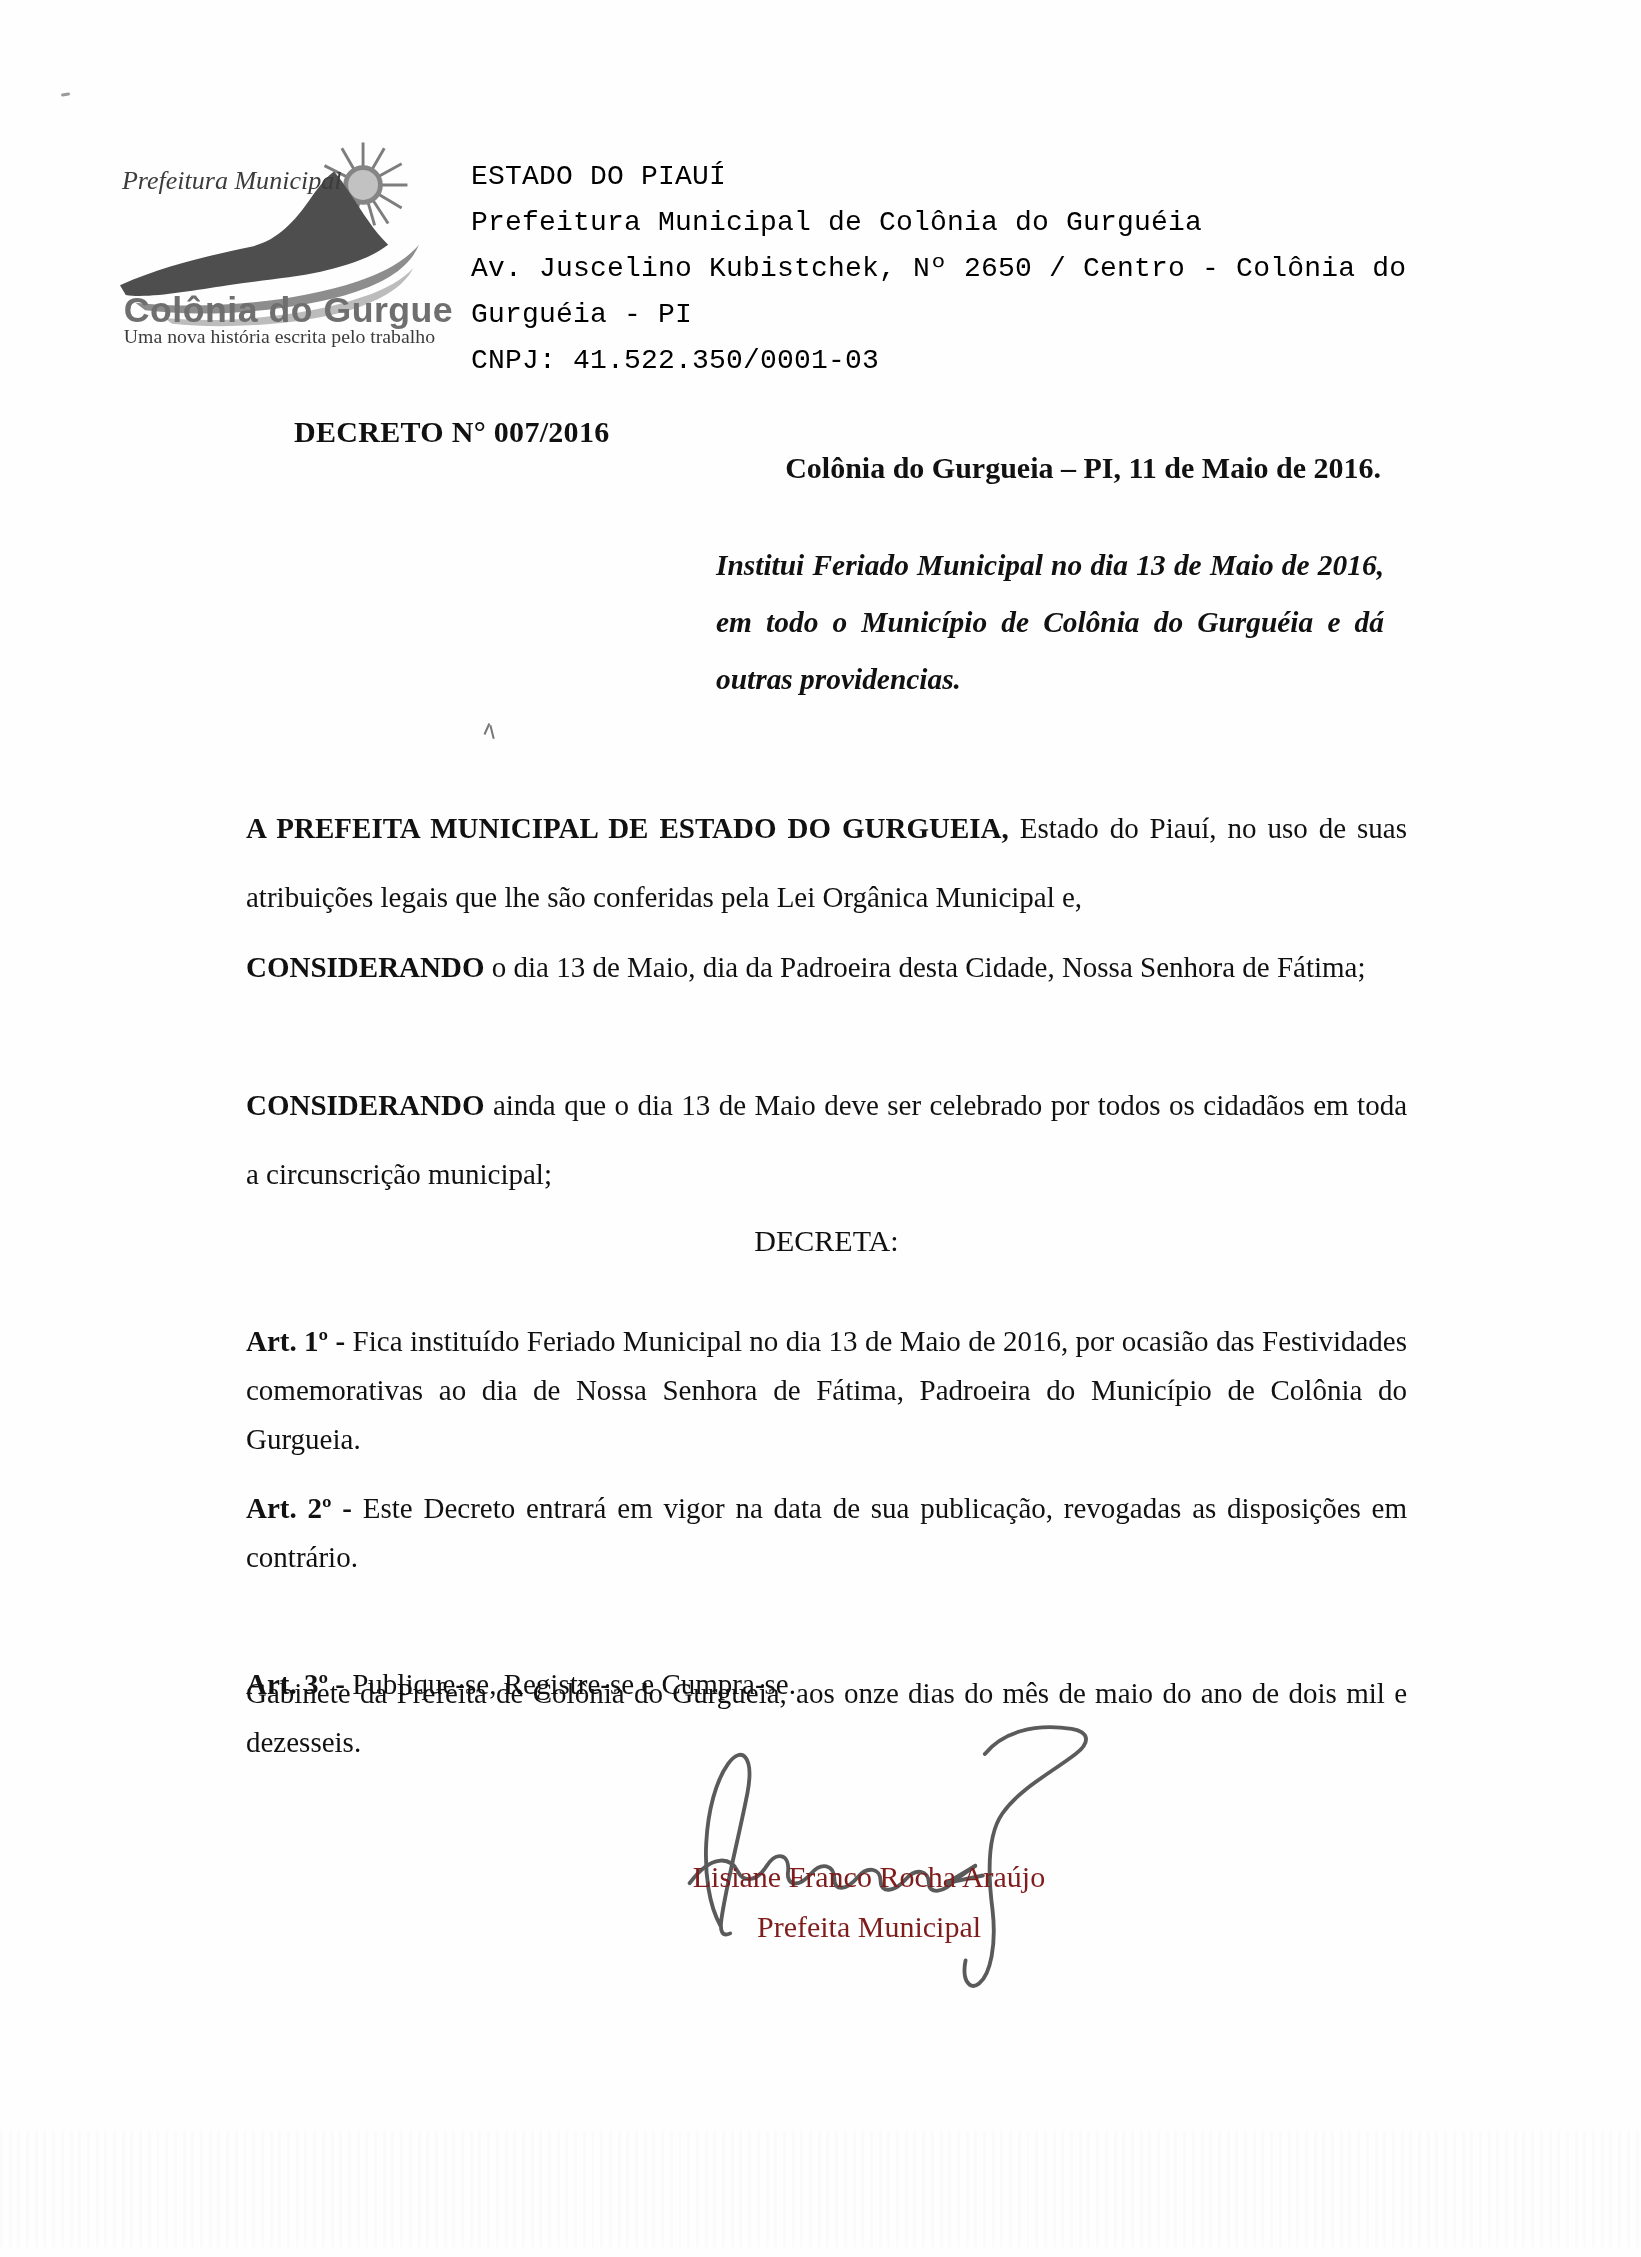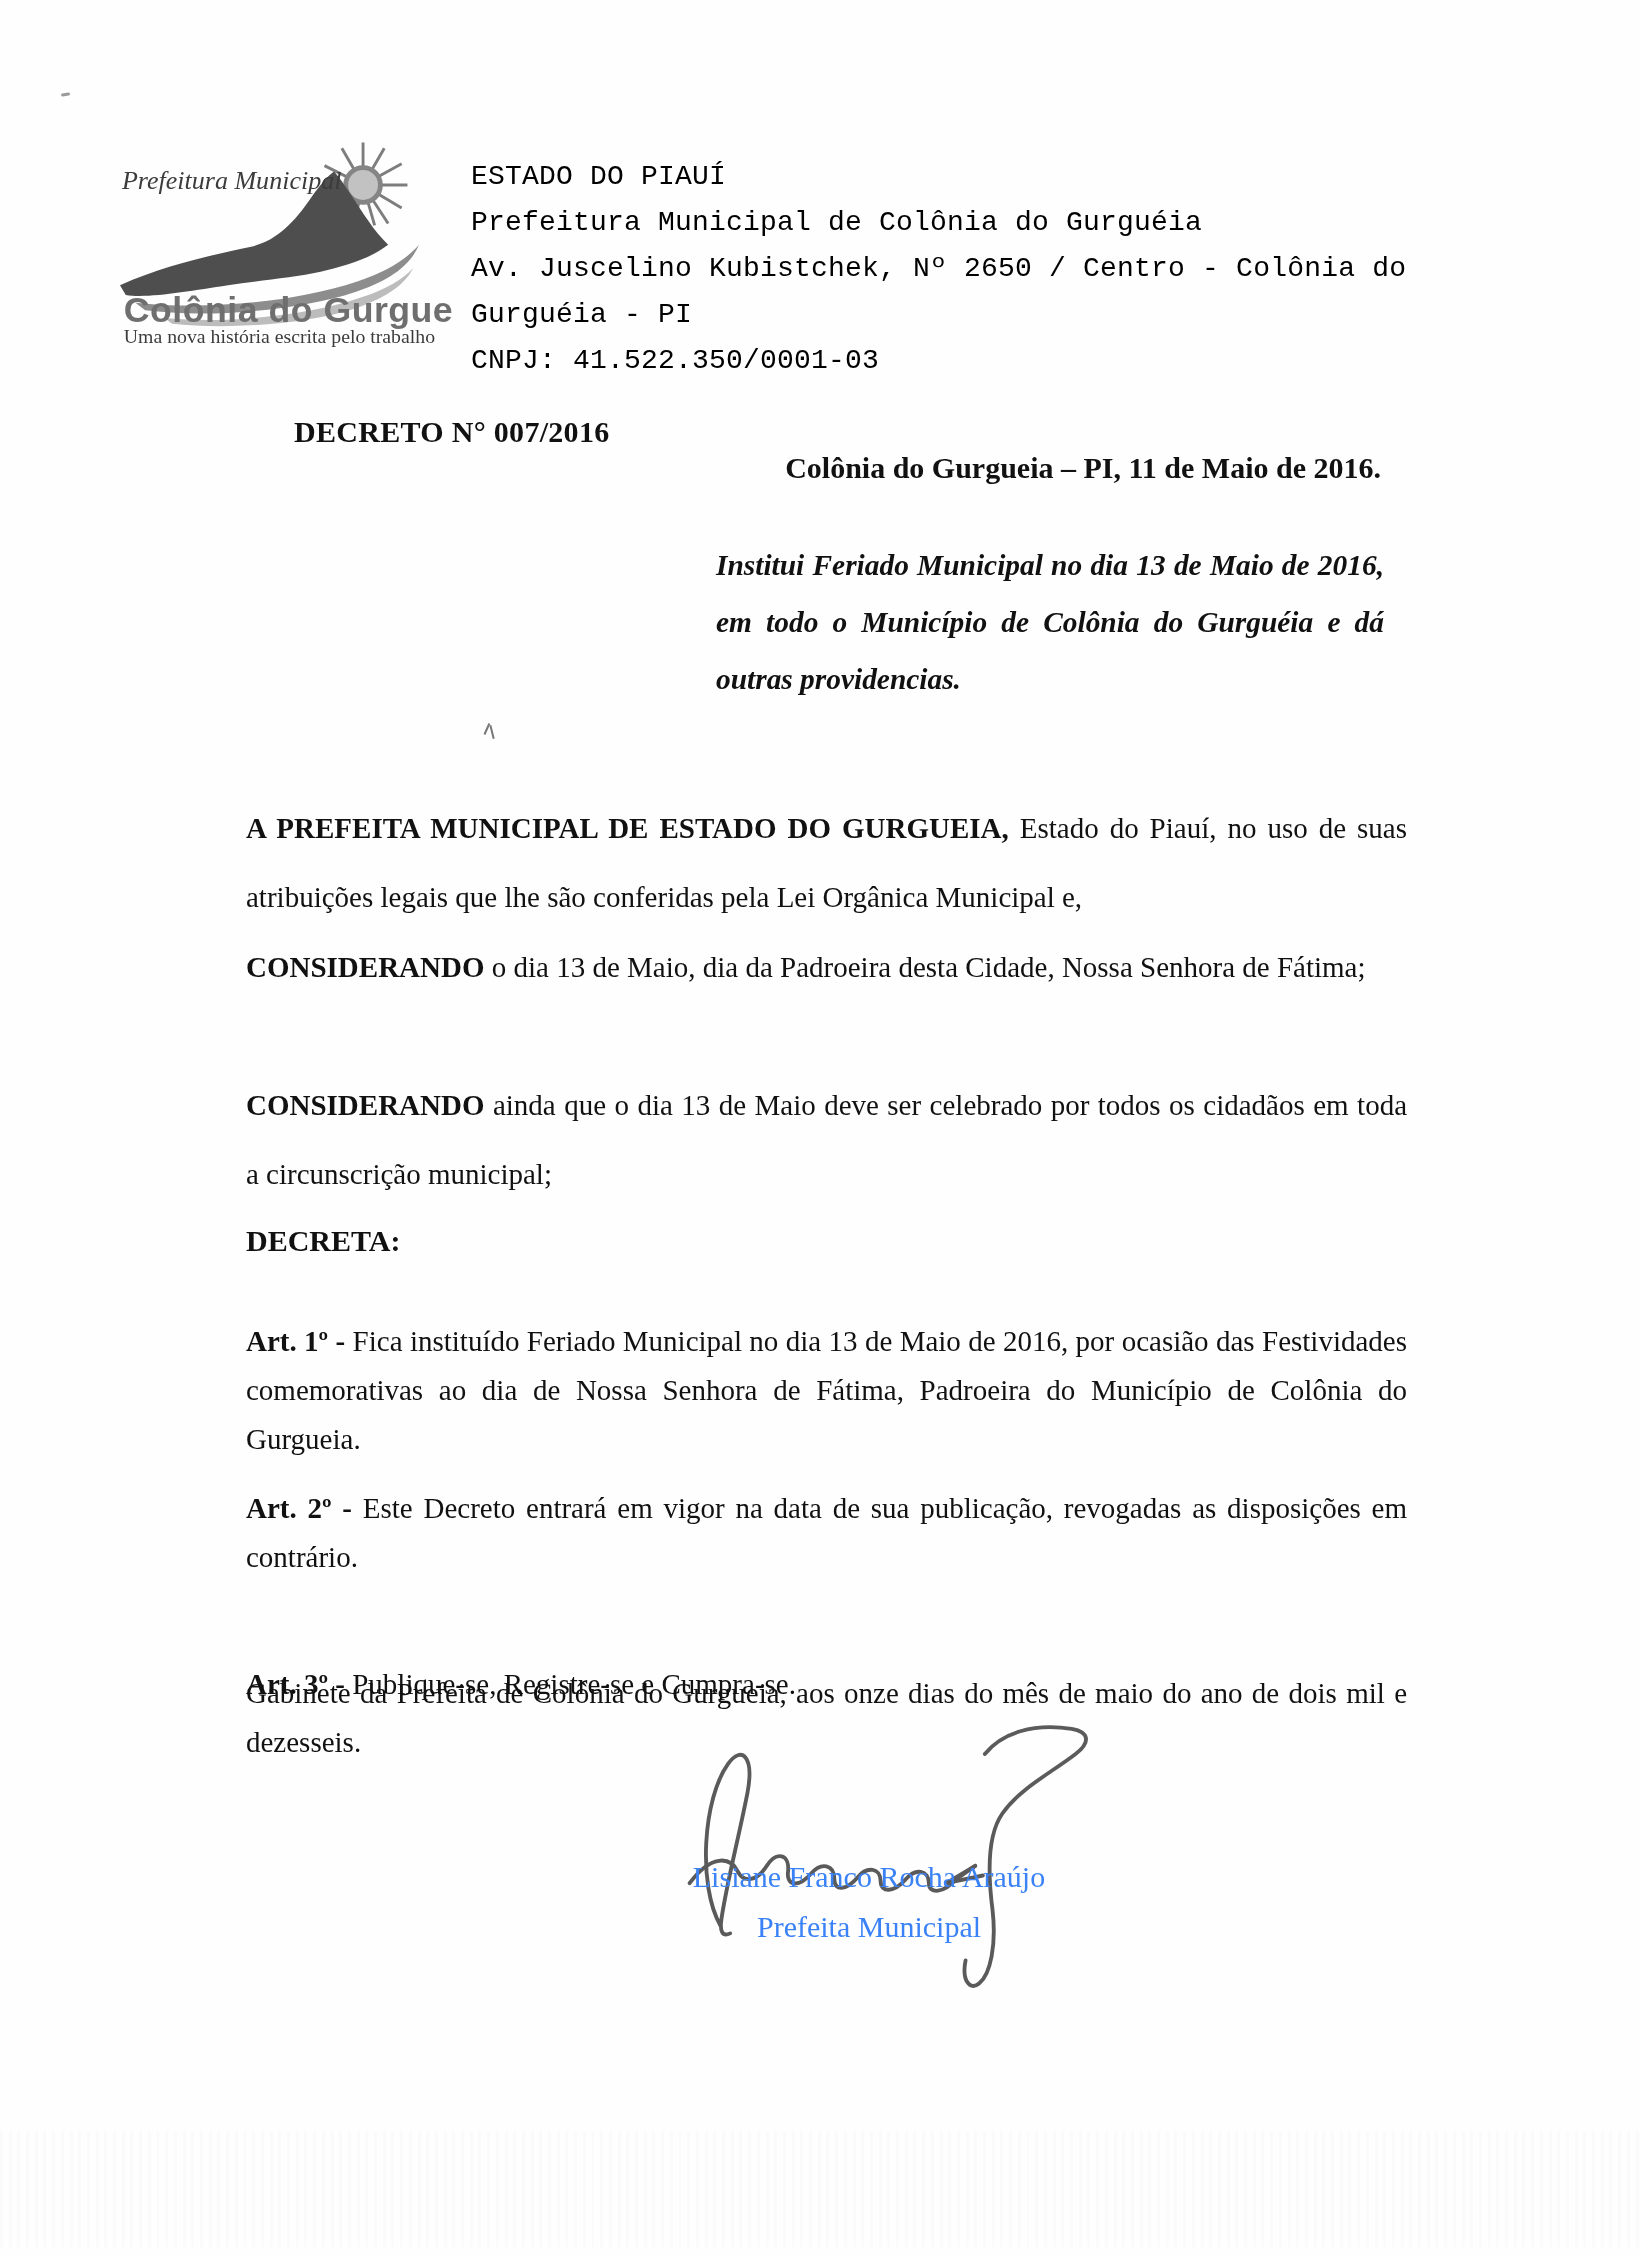--- a/index.html
+++ b/index.html
@@ -62,32 +62,32 @@
   
   .para {
     position: absolute; left: 246px; width: 1161px;
     font-size: 29px; text-align: justify;
   }
   .lh-wide  { line-height: 69px; }
   .lh-tight { line-height: 49px; }
   .p-opening      { top: 794px; }
   .p-considerando1{ top: 933px; }
   .p-considerando2{ top: 1071px; }
-  .p-decreta      { top: 1224px; font-weight: bold; font-size: 30px; }
+  .p-decreta      { top: 1224px; text-align: center; font-weight: normal; font-size: 30px; }
   .p-art1         { top: 1317px; }
   .p-art2         { top: 1484px; }
   .p-art3         { top: 1660px; }
   .p-closing      { top: 1669px; }
   .b { font-weight: bold; }
 
   
   .signature-svg { position: absolute; left: 597px; top: 1721px; pointer-events: none; }
   .signature-block {
     position: absolute; left: 536px; top: 1852px; width: 666px;
-    text-align: center; font-size: 30px; line-height: 50px; color: #3b82f6;
+    text-align: center; font-size: 30px; line-height: 50px; color: #7f1d1d;
   }
 </style>
 </head>
 <body>
 
 <div class="page">
 
   <div class="speck-dash"></div>
   <div class="scan-noise-bottom"></div>
 

